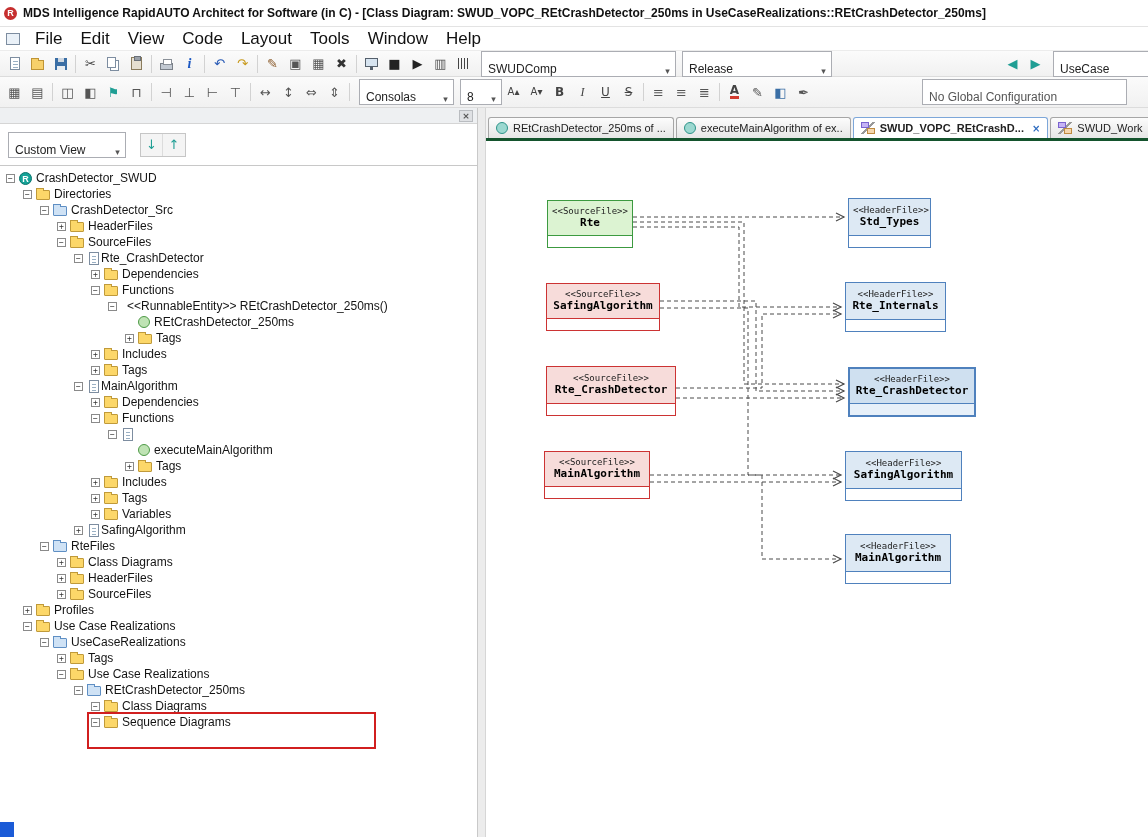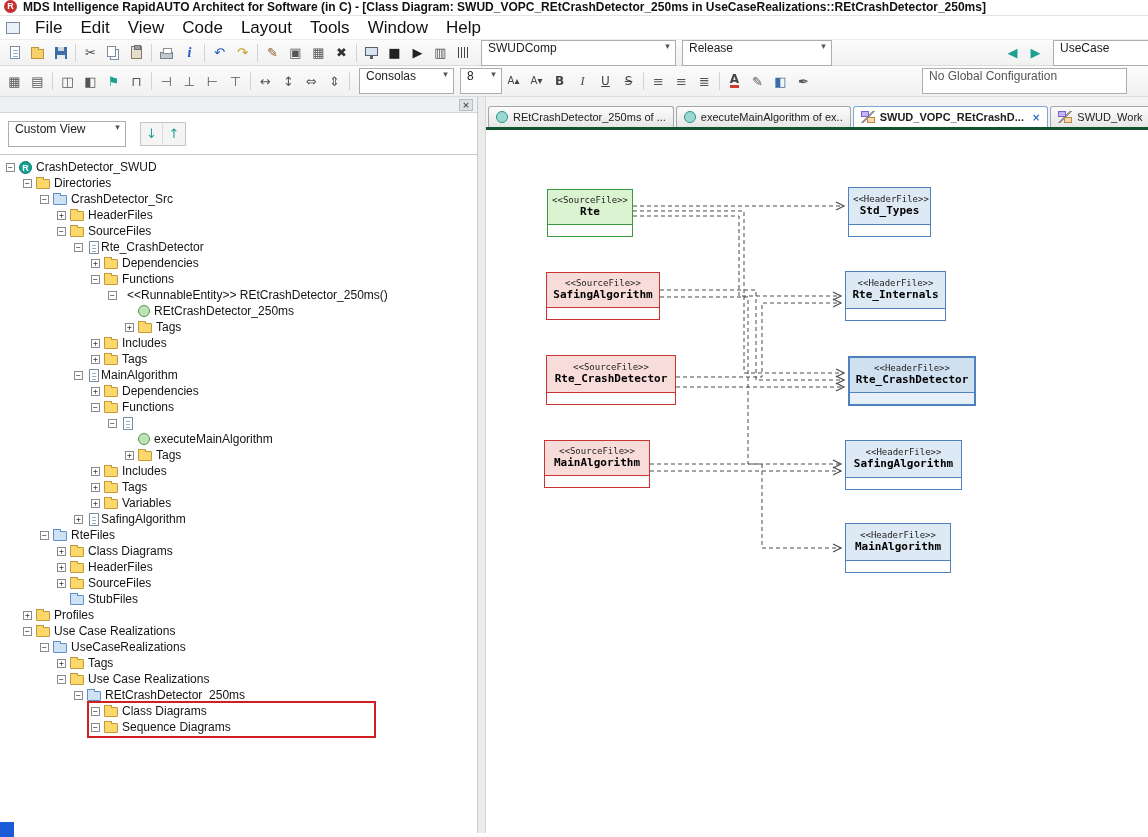--- a/index.html
+++ b/index.html
@@ -1,20 +1,20 @@
 <!DOCTYPE html>
 <html><head>
 <meta charset="utf-8">
 <style>
   * { box-sizing: border-box; margin: 0; padding: 0; }
   html,body { width:1148px; height:837px; overflow:hidden; background:#fff;
     font-family:"Liberation Sans", sans-serif; }
 
   
-  .titlebar { height:16px; display:flex; align-items:flex-start; gap:6px; padding:0 4px;
+  .titlebar { height:27px; display:flex; align-items:center; gap:6px; padding:0 4px;
     background:#fff; border-bottom:1px solid #e3e3e3; }
   .appicon { width:13px; height:13px; border-radius:50%; background:#c62f2f; position:relative; flex:none; }
   .appicon::after { content:"R"; position:absolute; left:0; right:0; top:0; text-align:center;
     font:bold 9px/13px "Liberation Sans",sans-serif; color:#fff; }
   .title { font-size:12px; font-weight:bold; color:#111; white-space:nowrap; }
 
   .menubar { height:24px; display:flex; align-items:center; background:#fff;
     border-bottom:1px solid #ececec; padding-left:4px; }
   .micon { width:14px; height:12px; border:1px solid #7d8da0; background:#eaf1f8; margin:0 6px 0 2px; flex:none; }
   .mitem { padding:0 9px; font-size:17px; color:#111; height:100%; display:flex; align-items:center; cursor:default; }
@@ -47,21 +47,21 @@
   .sh-floppy::after{content:"";position:absolute;bottom:0;left:2px;width:8px;height:4px;background:#e8edf2}
   .sh-copy{width:9px;height:11px;background:#fff;border:1px solid #7d8da0;box-shadow:3px 3px 0 -1px #fff,3px 3px 0 0 #7d8da0;margin:-2px 3px 0 -2px}
   .sh-paste{width:11px;height:13px;background:#e6dfd0;border:1px solid #8a7b5c;position:relative}
   .sh-paste::before{content:"";position:absolute;top:-2px;left:2px;width:5px;height:3px;background:#9aa0a8;border:1px solid #6a7078}
   .sh-print{width:13px;height:7px;background:#c2c9d2;border:1px solid #7a8088;position:relative;margin-top:5px}
   .sh-print::before{content:"";position:absolute;top:-5px;left:2px;width:7px;height:4px;background:#fff;border:1px solid #8a9098}
   .sh-monitor{width:13px;height:9px;background:#d7e4f0;border:1px solid #55606c;position:relative;margin-bottom:3px}
   .sh-monitor::after{content:"";position:absolute;left:4px;bottom:-4px;width:3px;height:3px;background:#55606c}
   .sh-barcode{width:12px;height:11px;background:repeating-linear-gradient(90deg,#444 0 1px,transparent 1px 3px)}
 
-  .combo { display:flex; align-items:flex-start; border:1px solid #abadb3; background:#fff;
+  .combo { display:flex; align-items:flex-end; border:1px solid #abadb3; background:#fff;
     height:26px; font-size:12px; color:#222; padding-left:6px; margin-left:6px; flex:none; }
   .combo .clbl { flex:1; white-space:nowrap; overflow:hidden; }
   .combo .arr { width:15px; text-align:center; color:#555; font-size:9px; font-family:"DejaVu Sans",sans-serif; }
   .flex1 { flex:1; }
   .muted { color:#555; }
 
   
   .content { display:flex; height:736px; }
   .leftpanel { width:478px; flex:none; background:#fff; border-right:1px solid #c9c9c9; display:flex; flex-direction:column; }
   .pstrip { height:16px; background:#eef0f2; border-bottom:1px solid #d5d5d5; display:flex; justify-content:flex-end; align-items:center; padding-right:4px; }
@@ -491,25 +491,20 @@
         <div class="trow" style="padding-left: 57px;">
           <div class="exp">+</div>
           <div class="tico ti-folder"></div>
           <span class="tlabel">HeaderFiles</span>
         </div>
         <div class="trow" style="padding-left: 57px;">
           <div class="exp">+</div>
           <div class="tico ti-folder"></div>
           <span class="tlabel">SourceFiles</span>
         </div>
-        <div class="trow" style="padding-left: 57px;">
-          <div class="expsp"></div>
-          <div class="tico ti-folder-blue"></div>
-          <span class="tlabel">StubFiles</span>
-        </div>
         <div class="trow" style="padding-left: 23px;">
           <div class="exp">+</div>
           <div class="tico ti-folder"></div>
           <span class="tlabel">Profiles</span>
         </div>
         <div class="trow" style="padding-left: 23px;">
           <div class="exp">−</div>
           <div class="tico ti-folder"></div>
           <span class="tlabel">Use Case Realizations</span>
         </div>

